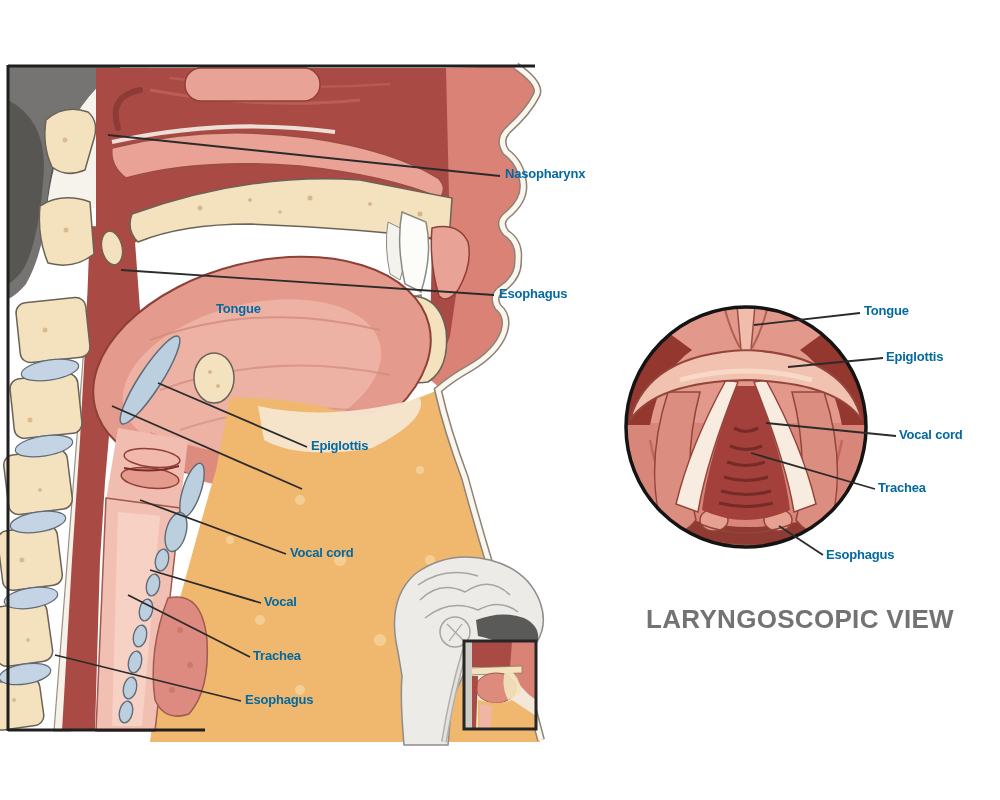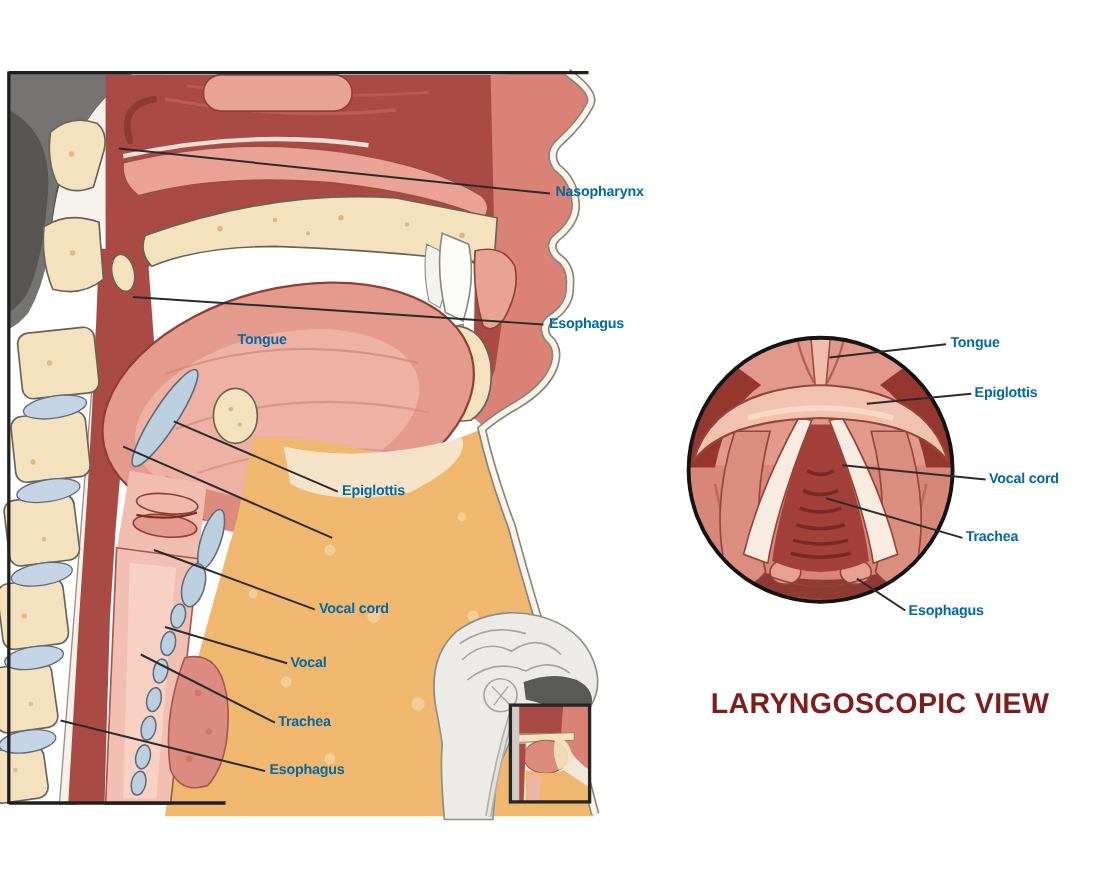--- a/index.html
+++ b/index.html
@@ -3,22 +3,22 @@
 <meta charset="utf-8">
 <style>
   html,body{margin:0;padding:0;background:#ffffff;}
   #stage{position:relative;width:1000px;height:800px;background:#ffffff;overflow:hidden;
          font-family:"Liberation Sans", sans-serif;}
   #art{position:absolute;left:0;top:0;width:1000px;height:800px;}
   .label{position:absolute;font-weight:700;font-size:13px;color:#0369a1;white-space:nowrap;
          letter-spacing:-0.2px;}
   .title{position:absolute;left:605px;top:54px;width:370px;text-align:center;
          font-weight:700;font-size:41px;line-height:1.12;color:#141414;letter-spacing:0.5px;}
-  .caption{position:absolute;left:640px;top:624px;width:320px;text-align:center;
-         font-weight:700;font-size:26px;color:#7f1d1d;letter-spacing:0.3px;}
+  .caption{position:absolute;left:640px;top:604px;width:320px;text-align:center;
+         font-weight:700;font-size:26px;color:#737373;letter-spacing:0.3px;}
 </style>
 </head>
 <body>
 
 <div id="stage">
 
 <svg id="art" viewBox="0 0 1000 800" xmlns="http://www.w3.org/2000/svg">
 
   <g>
 

